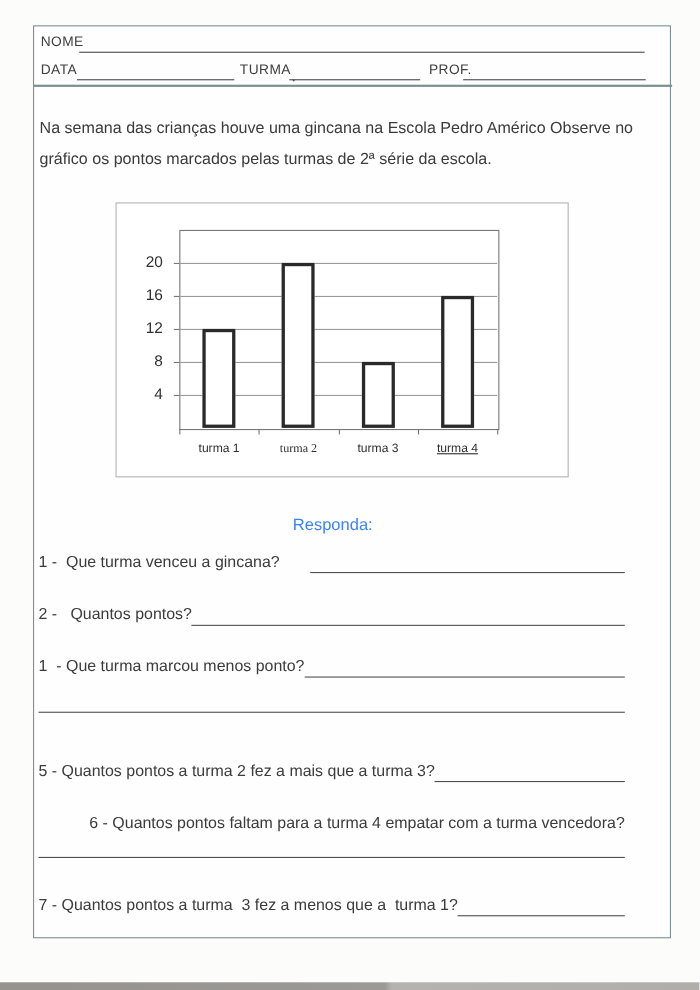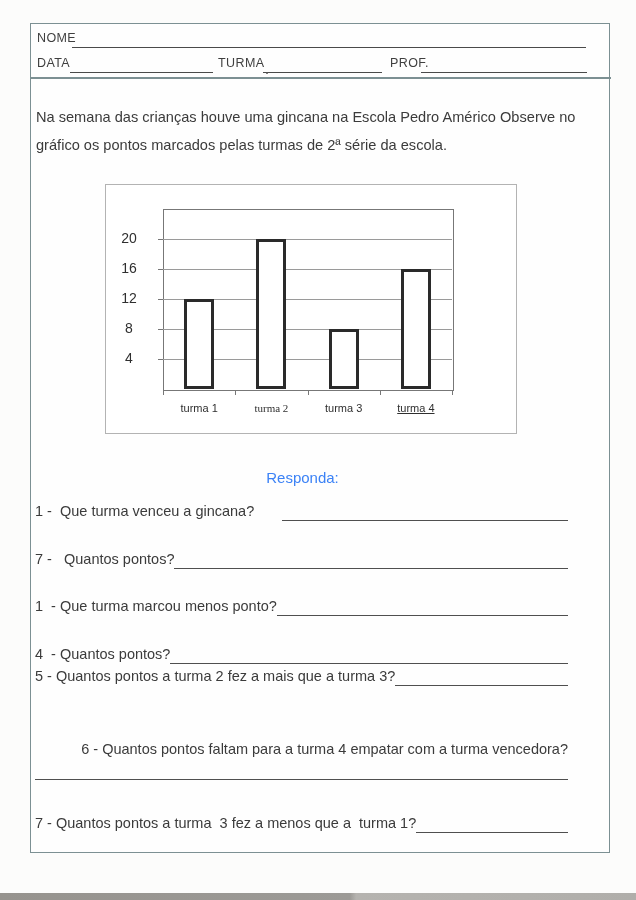--- a/index.html
+++ b/index.html
@@ -32,21 +32,21 @@
     left:105px;top:184px;width:410px;height:248px;
     border:1px solid #b3b3b3;background:#ffffff;
   }
   #plot-area{
     left:163px;top:209px;width:289px;height:180px;
     border:1px solid #777;background:#fff;box-sizing:content-box;
   }
   .gridline{height:1px;background:#9a9a9a;}
   .ytick-mark{height:1px;width:5px;background:#777;}
   .xtick-mark{width:1px;height:5px;background:#777;}
-  .ylabel{width:38px;text-align:center;font-size:14px;color:#2f2f2f;}
+  .ylabel{width:38px;text-align:right;font-size:14px;color:#2f2f2f;}
   .xlabel{text-align:center;font-size:11px;color:#2f2f2f;}
   .bar{
     box-sizing:border-box;background:#fff;border:3px solid #2a2a2a;
   }
   
   #responda-heading{
     left:35px;top:469px;width:535px;text-align:center;
     font-size:15px;color:#3b82f6;
   }
   .q-row{
@@ -116,32 +116,31 @@
     <div class="abs xlabel" style="left: 379.75px; top: 402px; width: 72.25px; text-decoration: underline;">turma 4</div>
   </div>
 
 <div class="abs" id="responda-heading">Responda:</div>
 
 <div class="abs q-row" style="top:501px;gap:28px;">
   <span class="q-label">1 -  Que turma venceu a gincana?</span>
   <span class="q-fill"></span>
 </div>
 <div class="abs q-row" style="top:549px;">
-  <span class="q-label">7 -   Quantos pontos?</span>
+  <span class="q-label">2 -   Quantos pontos?</span>
   <span class="q-fill"></span>
 </div>
 <div class="abs q-row" style="top:596px;">
   <span class="q-label">1  - Que turma marcou menos ponto?</span>
   <span class="q-fill"></span>
 </div>
 <div class="abs q-row" style="top:644px;">
-  <span class="q-label">4  - Quantos pontos?</span>
   <span class="q-fill"></span>
 </div>
-<div class="abs q-row" style="top:666px;">
+<div class="abs q-row" style="top:691px;">
   <span class="q-label">5 - Quantos pontos a turma 2 fez a mais que a turma 3?</span>
   <span class="q-fill"></span>
 </div>
 <div class="abs q-row" style="top:739px;flex-direction:column;">
   <span class="q-label">6 - Quantos pontos faltam para a turma 4 empatar com a turma vencedora?</span>
   <span class="q-fill"></span>
 </div>
 <div class="abs full-line" style="top:779px;"></div>
 <div class="abs q-row" style="top:813px;">
   <span class="q-label">7 - Quantos pontos a turma  3 fez a menos que a  turma 1?</span>

